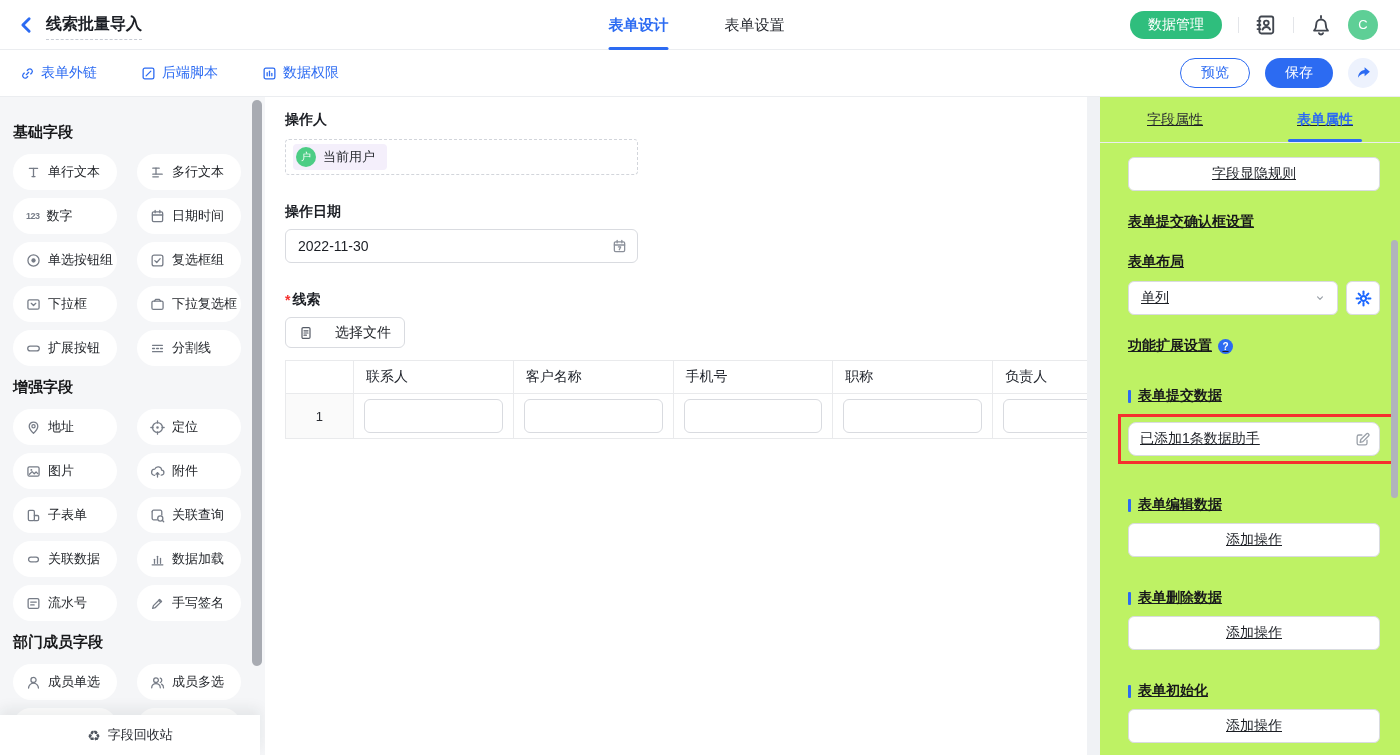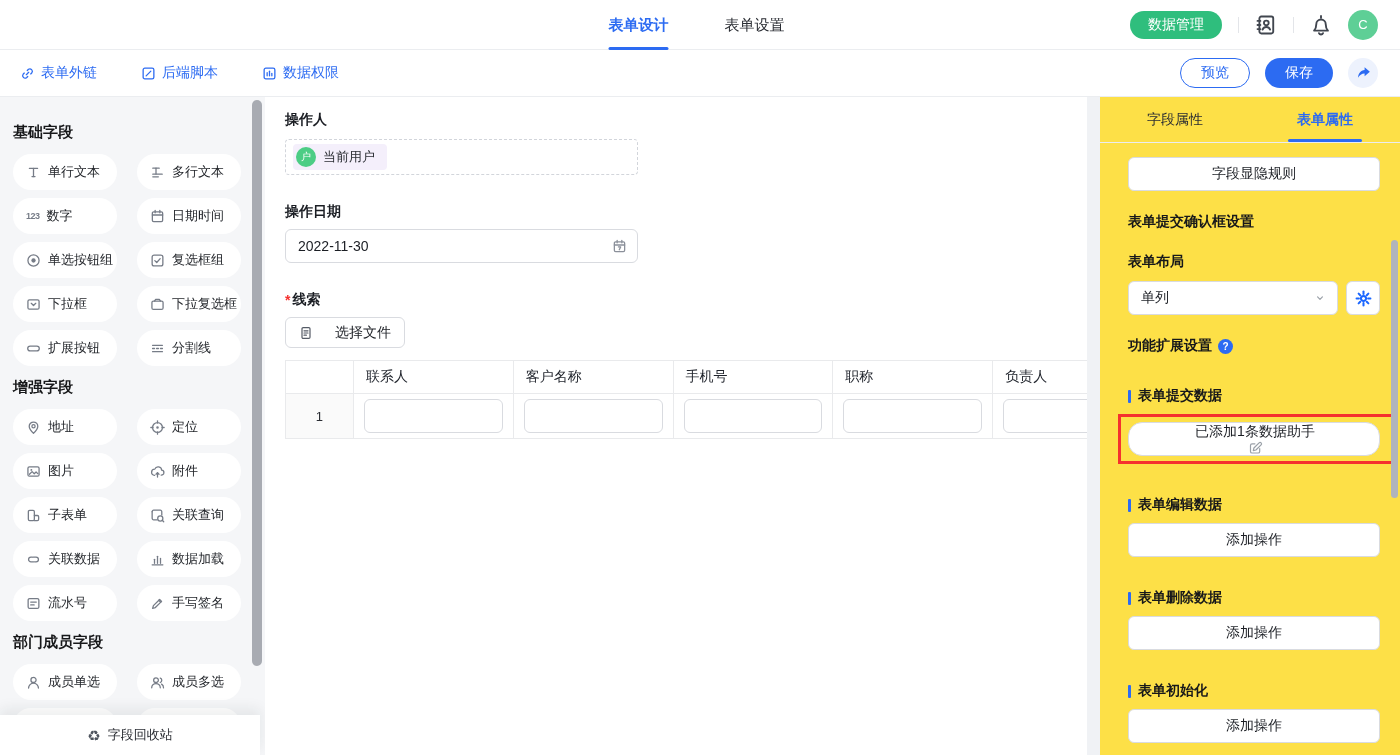--- a/index.html
+++ b/index.html
@@ -71,47 +71,55 @@
   table.clue th{height:33px;text-align:left;padding-left:12px;font-size:14px;color:#1f232b;}
   table.clue th.num,table.clue td.num{width:68px;text-align:center;padding-left:0;}
   table.clue td{height:45px;}
   table.clue td.num{background:#fafafa;font-size:13px;color:#2a2d33;}
   .cell-input{margin:0 auto;width:calc(100% - 20px);height:34px;border:1px solid var(--border);border-radius:6px;background:#fff;cursor:text;}
 
   
   .gap{width:13px;flex:0 0 auto;}
 
   
-  .panel{width:300px;background:#fde047;position:relative;overflow:hidden;flex:0 0 auto;}
+  .panel{width:300px;background:#bef264;position:relative;overflow:hidden;flex:0 0 auto;text-decoration:underline;}
   .p-tabs{height:46px;display:flex;border-bottom:1px solid var(--line);}
   .ptab{flex:1;display:flex;align-items:center;justify-content:center;font-size:14px;color:#2a2d33;position:relative;cursor:pointer;}
   .ptab.active{color:var(--primary);font-weight:600;}
   .ptab.active::after{content:"";position:absolute;left:50%;transform:translateX(-50%);bottom:0;width:74px;height:3px;background:var(--primary);border-radius:2px;}
   .p-body{padding:12px 20px 0 28px;}
   .pbtn{width:100%;height:34px;border:1px solid var(--border);border-radius:6px;background:#fff;font-size:14px;color:#1b1e24;display:flex;align-items:center;justify-content:center;cursor:pointer;}
   .plabel{font-size:14px;font-weight:700;margin:22px 0 10px 0;color:#17181a;display:flex;align-items:center;gap:6px;}
   .layout-row{display:flex;gap:8px;}
   .pselect{flex:1;height:34px;border:1px solid var(--border);border-radius:6px;display:flex;align-items:center;justify-content:space-between;padding:0 10px 0 12px;font-size:14px;color:#1b1e24;cursor:pointer;background:#fff;}
   .pselect .ic{width:14px;height:14px;color:#9aa0a8;}
   .gear-btn{width:34px;height:34px;border:1px solid var(--border);border-radius:6px;background:#fff;color:#1a66ff;display:flex;align-items:center;justify-content:center;cursor:pointer;}
   .gear-btn .ic{width:17px;height:17px;}
   .qmark{width:15px;height:15px;border-radius:50%;background:var(--primary);color:#fff;font-size:10px;font-weight:700;display:flex;align-items:center;justify-content:center;cursor:pointer;}
   .sub-label{display:flex;align-items:center;gap:7px;font-size:14px;font-weight:700;color:#17181a;margin:32px 0 9px 0;}
   .sub-label::before{content:"";width:3px;height:13px;background:var(--primary);border-radius:1px;}
   .added-wrap{border:3px solid var(--red);margin:0 -16px 0 -10px;padding:5px 13px 5px 7px;}
-  .added-box{height:34px;border:1px solid var(--border);border-radius:14px;display:flex;align-items:center;justify-content:space-between;padding:0 9px 0 11px;font-size:14px;color:#1b1e24;background:#fff;flex-direction:column;}
+  .added-box{height:34px;border:1px solid var(--border);border-radius:8px;display:flex;align-items:center;justify-content:space-between;padding:0 9px 0 11px;font-size:14px;color:#1b1e24;background:#fff;}
   .added-box .ic{width:15px;height:15px;color:#9aa0a8;cursor:pointer;}
   .p-thumb{position:absolute;top:143px;right:2px;width:7px;height:258px;background:#b1b4bb;border-radius:4px;}
 </style>
 </head>
 <body>
 
 <div class="app">
 
   <header class="hdr">
+    <div class="hdr-left">
+      <span class="back">
+          <svg viewBox="0 0 14 14" class="ic">
+            <path d="M9.2 2.6 4.8 7l4.4 4.4" fill="none" stroke="currentColor" stroke-width="2" stroke-linecap="round" stroke-linejoin="round"></path>
+          </svg>
+        </span>
+      <span class="doc-title">线索批量导入</span>
+    </div>
     <nav class="hdr-tabs" id="headerTabs">
         <div class="htab active">表单设计</div>
         <div class="htab">表单设置</div>
       </nav>
     <div class="hdr-right">
       <button class="btn-green">数据管理</button>
       <span class="vdiv"></span>
       <span class="hicon"><svg viewBox="0 0 14 14" class="ic" style="width:22px;height:22px">
             <path d="M2.8 2.8A1.2 1.2 0 0 1 4 1.6h6.4a1.2 1.2 0 0 1 1.2 1.2v8.4a1.2 1.2 0 0 1-1.2 1.2H4a1.2 1.2 0 0 1-1.2-1.2z" fill="none" stroke="currentColor" stroke-width="1.2" stroke-linecap="round" stroke-linejoin="round"></path>
             <path d="M1.6 4.4h1.8" fill="none" stroke="currentColor" stroke-width="1.2" stroke-linecap="round" stroke-linejoin="round"></path>

